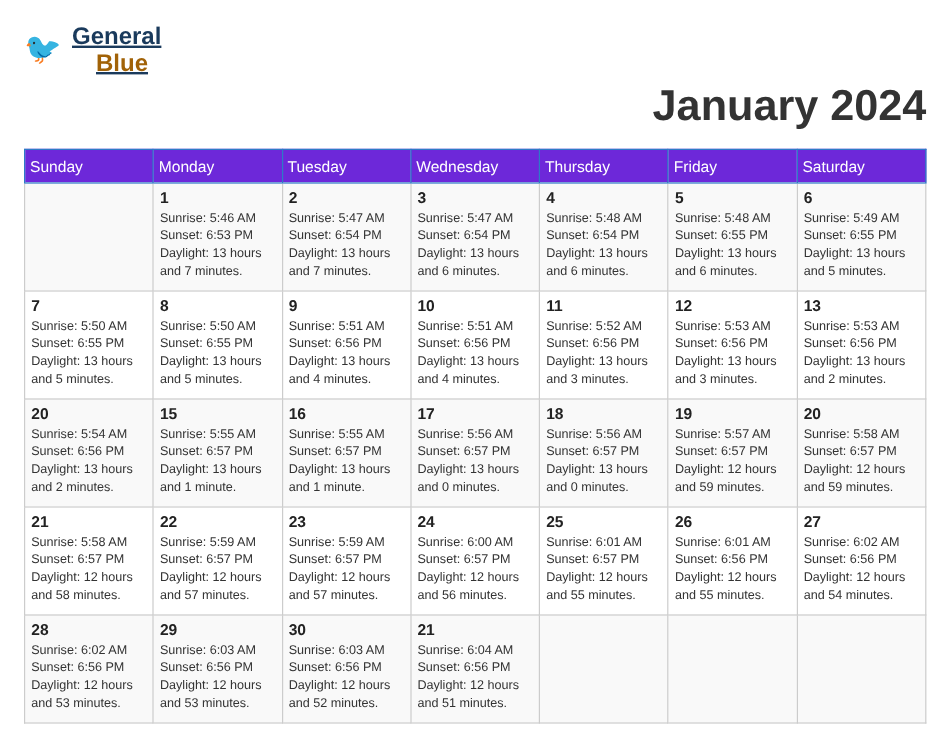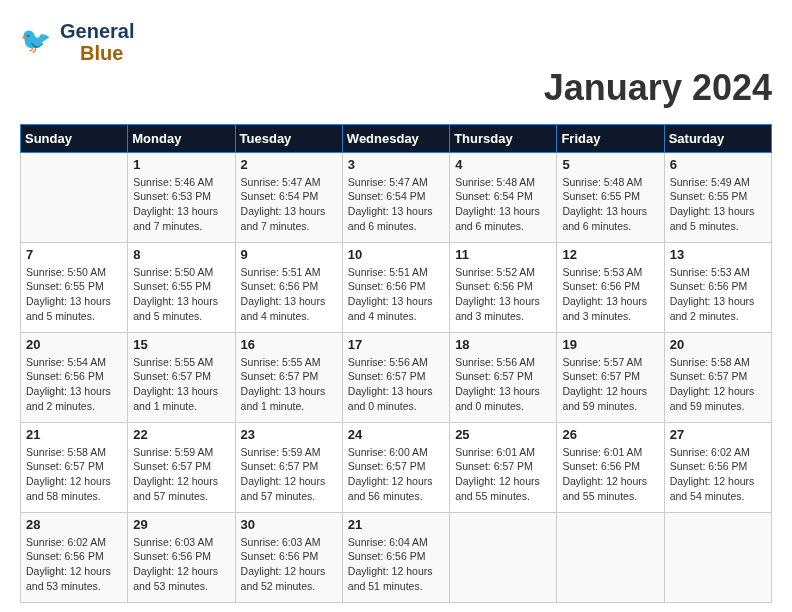--- a/index.html
+++ b/index.html
@@ -29,26 +29,26 @@
     .location {
       font-size: 16px;
       color: #555;
     }
     table {
       width: 100%;
       border-collapse: collapse;
       font-size: 11px;
     }
     thead tr th {
-      background: #0f172a;
+      background: #6d28d9;
       color: #fff;
       padding: 6px 4px;
       text-align: left;
       font-size: 13px;
-      font-weight: bold;
+      font-weight: normal;
       border: 1px solid #2e7ac7;
     }
     tbody tr td {
       border: 1px solid #ccc;
       vertical-align: top;
       padding: 4px 5px;
       min-height: 80px;
       height: 90px;
     }
     tbody tr:nth-child(odd) td {
@@ -76,20 +76,21 @@
     }
     .logo-bird {
       width: 36px;
       height: 36px;
     }
     .logo-name {
       font-size: 20px;
       font-weight: bold;
       color: #1a3a5c;
       line-height: 1.1;
+      text-decoration: underline;
     }
     .logo-name .blue {
       color: #a16207;
       margin-left: 20px;
     }
   </style>
 </head>
 <body>
 
 <div class="header">

